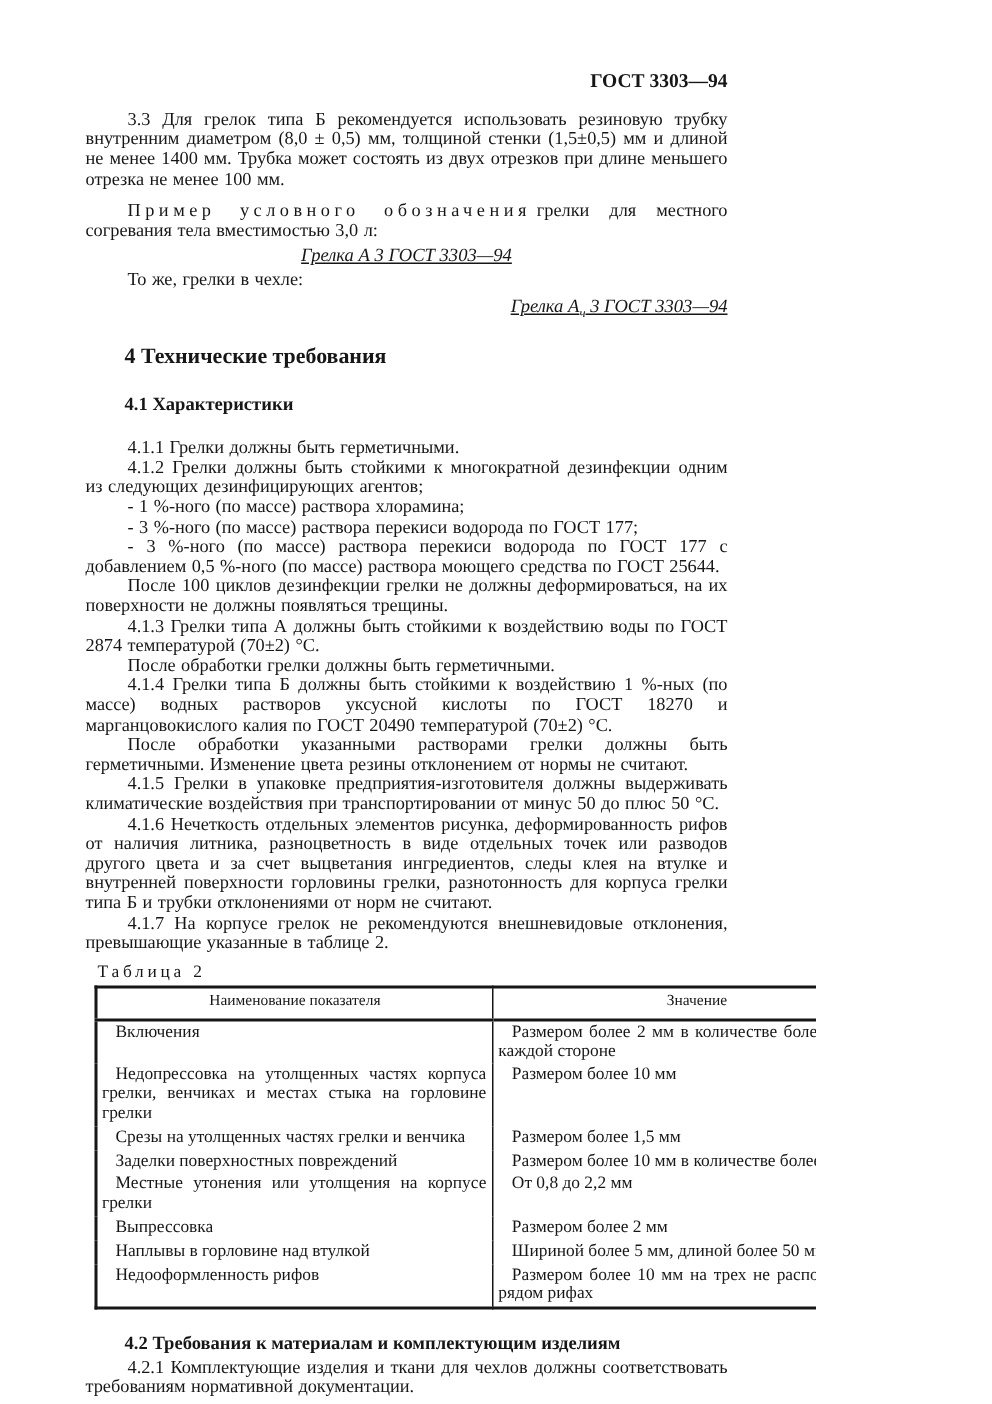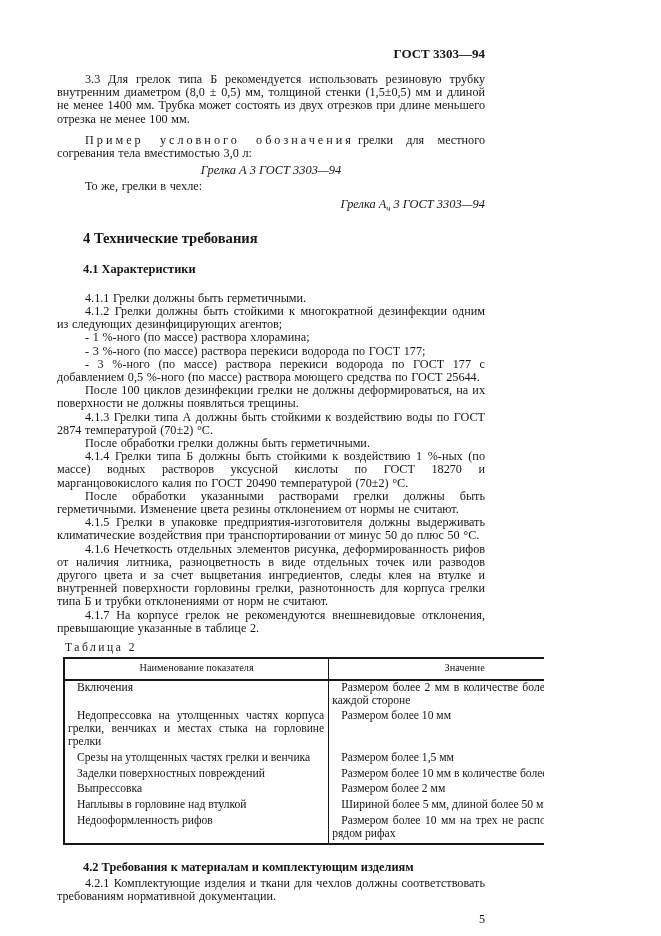--- a/index.html
+++ b/index.html
@@ -24,20 +24,21 @@
     word-spacing: 0.6px;
   }
   .p33 { margin-top: 12px; }
   .example { margin-top: 8px; }
   .spaced { letter-spacing: 3px; margin-right: 4px; }
   .formula {
     font-style: italic;
     text-align: center;
     font-size: 12.4px;
     line-height: 13.4px;
+    text-decoration: underline;
   }
   .formula sub { font-size: 8.5px; font-style: italic; }
   .formula1 { margin-top: 4px; }
   .tozhe { margin-top: 2px; }
   .formula2 { margin-top: 5px; text-align: right; }
   h2.section-h {
     margin: 14px 0 0 26px;
     font-size: 14.6px;
     line-height: 17px;
     font-weight: bold;
@@ -148,20 +149,24 @@
       </tr>
       <tr>
         <td>Срезы на утолщенных частях грелки и венчика</td>
         <td>Размером более 1,5 мм</td>
       </tr>
       <tr>
         <td>Заделки поверхностных повреждений</td>
         <td>Размером более 10 мм в количестве более 2 шт.</td>
       </tr>
       <tr>
+        <td>Местные утонения или утолщения на корпусе грелки</td>
+        <td>От 0,8 до 2,2 мм</td>
+      </tr>
+      <tr>
         <td>Выпрессовка</td>
         <td>Размером более 2 мм</td>
       </tr>
       <tr>
         <td>Наплывы в горловине над втулкой</td>
         <td>Шириной более 5 мм, длиной более 50 мм</td>
       </tr>
       <tr>
         <td>Недооформленность рифов</td>
         <td>Размером более 10 мм на трех не расположенных рядом рифах</td>

